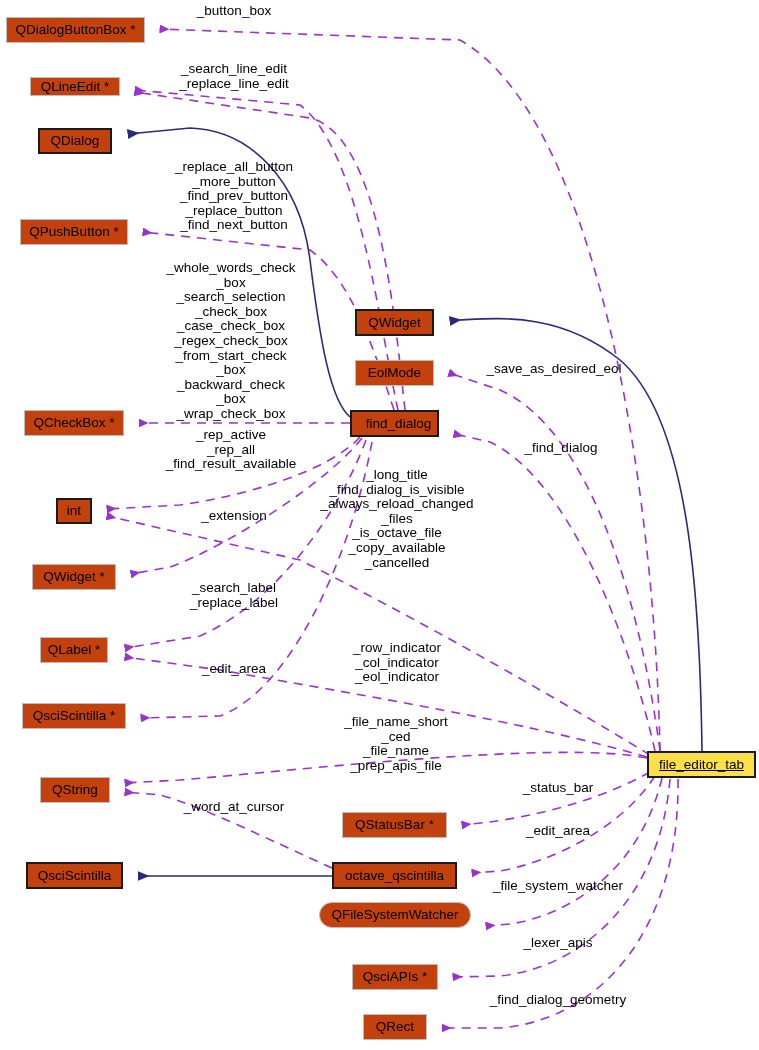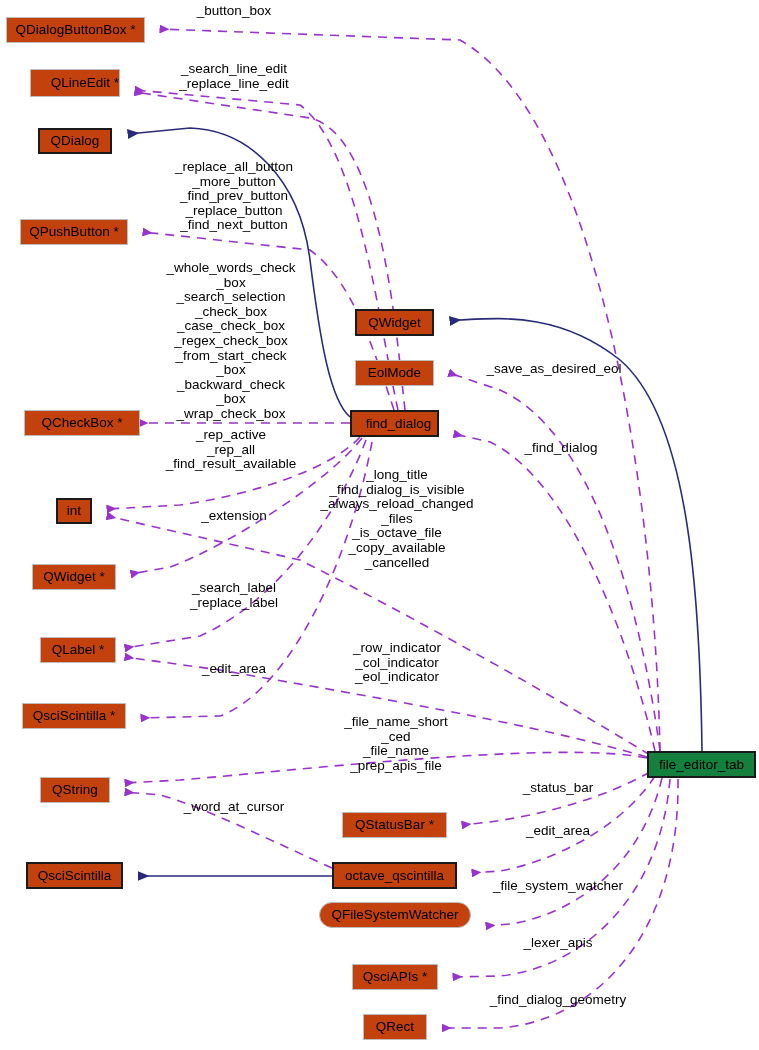--- a/index.html
+++ b/index.html
@@ -37,22 +37,23 @@
     background: #c2410c;
     z-index: 5;
   }
   .node.light {
     border: 1px solid #bdbdbd;
   }
   .node.dark {
     border: 2px solid #1a1a1a;
   }
   .node.filled {
-    background: #15803d;
+    background: #fde047;
     border: 2px solid #1a1a1a;
+    text-decoration: underline;
   }
   .edge-label {
     position: absolute;
     font-size: 13.5px;
     line-height: 14.6px;
     color: #000000;
     text-align: center;
     white-space: pre;
     z-index: 6;
     transform: translateX(-50%);
@@ -122,39 +123,39 @@
       <path d="M702,751 C700,600 690,420 620,360 C560,312 500,318 460,320 L450,321"></path>
 
       <path d="M332,876 L138,876"></path>
     </g>
   </svg>
 
   <div id="nodes">
       <div class="node light" style="left: 6px; top: 17px; width: 139px; height: 26px;">
         <span>QDialogButtonBox *</span>
       </div>
-      <div class="node light" style="left: 30px; top: 69px; width: 90px; height: 28px; justify-content: flex-end;">
+      <div class="node light" style="left: 30px; top: 77px; width: 90px; height: 19px;">
         <span>QLineEdit *</span>
       </div>
       <div class="node dark" style="left: 38px; top: 128px; width: 74px; height: 26px;">
         <span>QDialog</span>
       </div>
       <div class="node light" style="left: 20px; top: 219px; width: 108px; height: 26px;">
         <span>QPushButton *</span>
       </div>
-      <div class="node light" style="left: 24px; top: 410px; width: 116px; height: 26px;">
+      <div class="node light" style="left: 24px; top: 410px; width: 100px; height: 26px;">
         <span>QCheckBox *</span>
       </div>
       <div class="node dark" style="left: 56px; top: 498px; width: 36px; height: 26px;">
         <span>int</span>
       </div>
       <div class="node light" style="left: 32px; top: 564px; width: 84px; height: 26px;">
         <span>QWidget *</span>
       </div>
-      <div class="node light" style="left: 40px; top: 637px; width: 76px; height: 26px;">
+      <div class="node light" style="left: 40px; top: 637px; width: 68px; height: 26px;">
         <span>QLabel *</span>
       </div>
       <div class="node light" style="left: 22px; top: 703px; width: 104px; height: 26px;">
         <span>QsciScintilla *</span>
       </div>
       <div class="node light" style="left: 40px; top: 777px; width: 70px; height: 26px;">
         <span>QString</span>
       </div>
       <div class="node dark" style="left: 26px; top: 862px; width: 97px; height: 27px;">
         <span>QsciScintilla</span>

